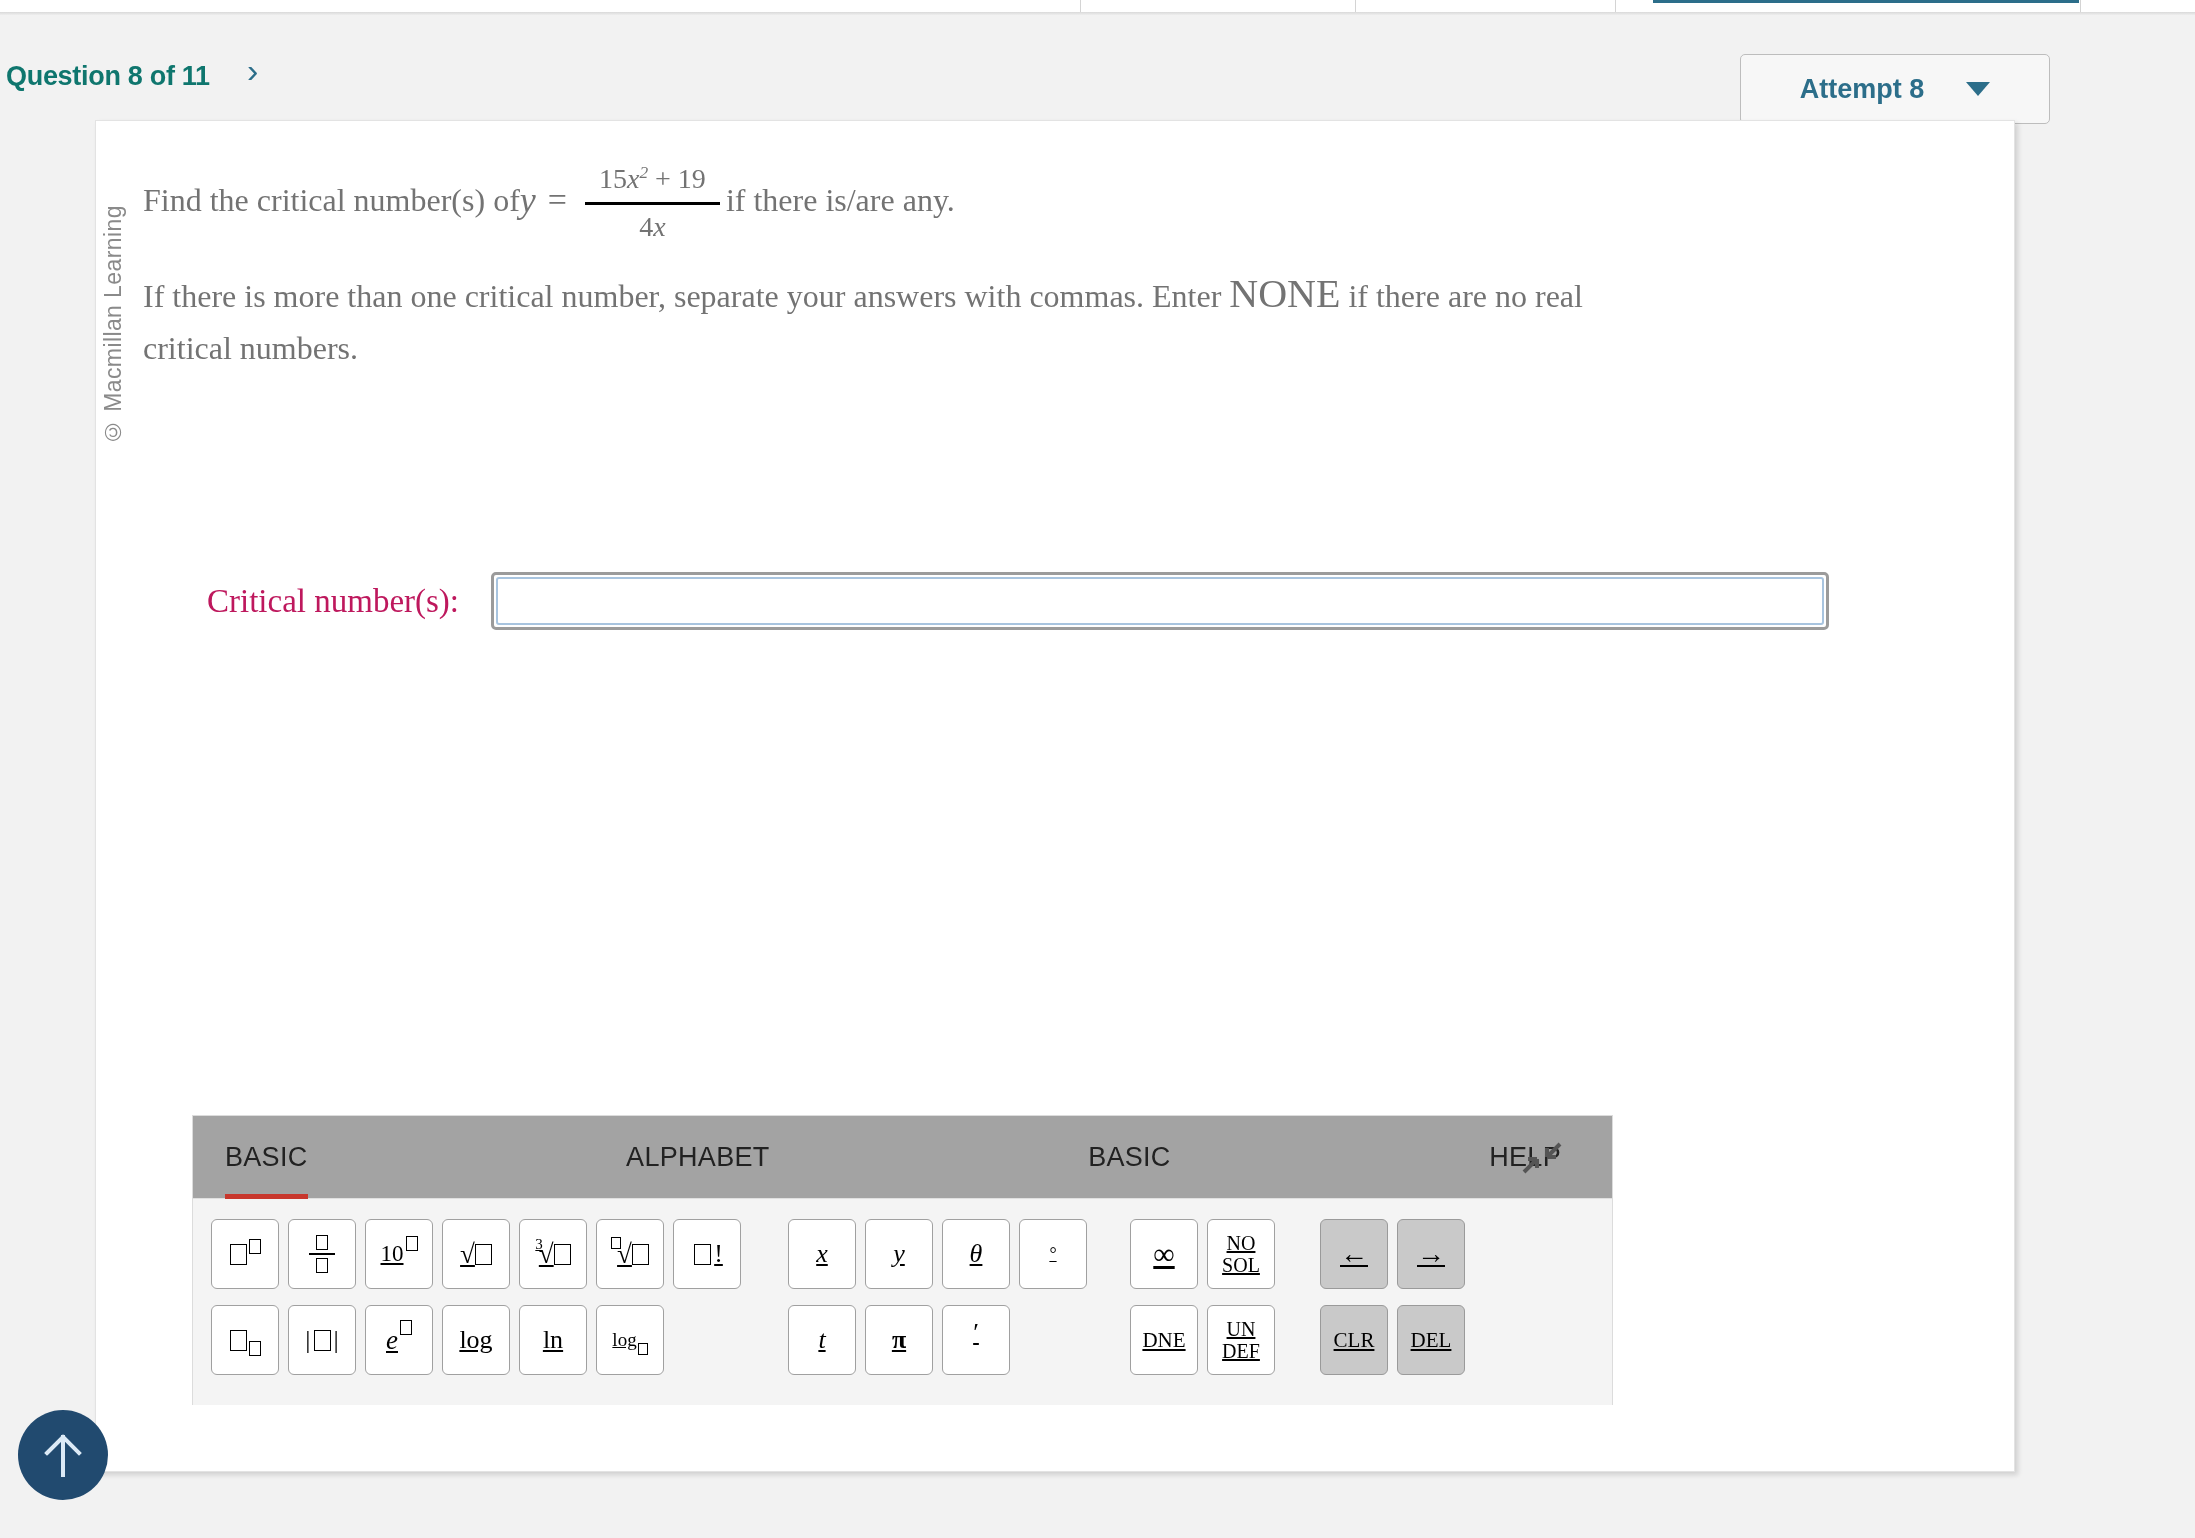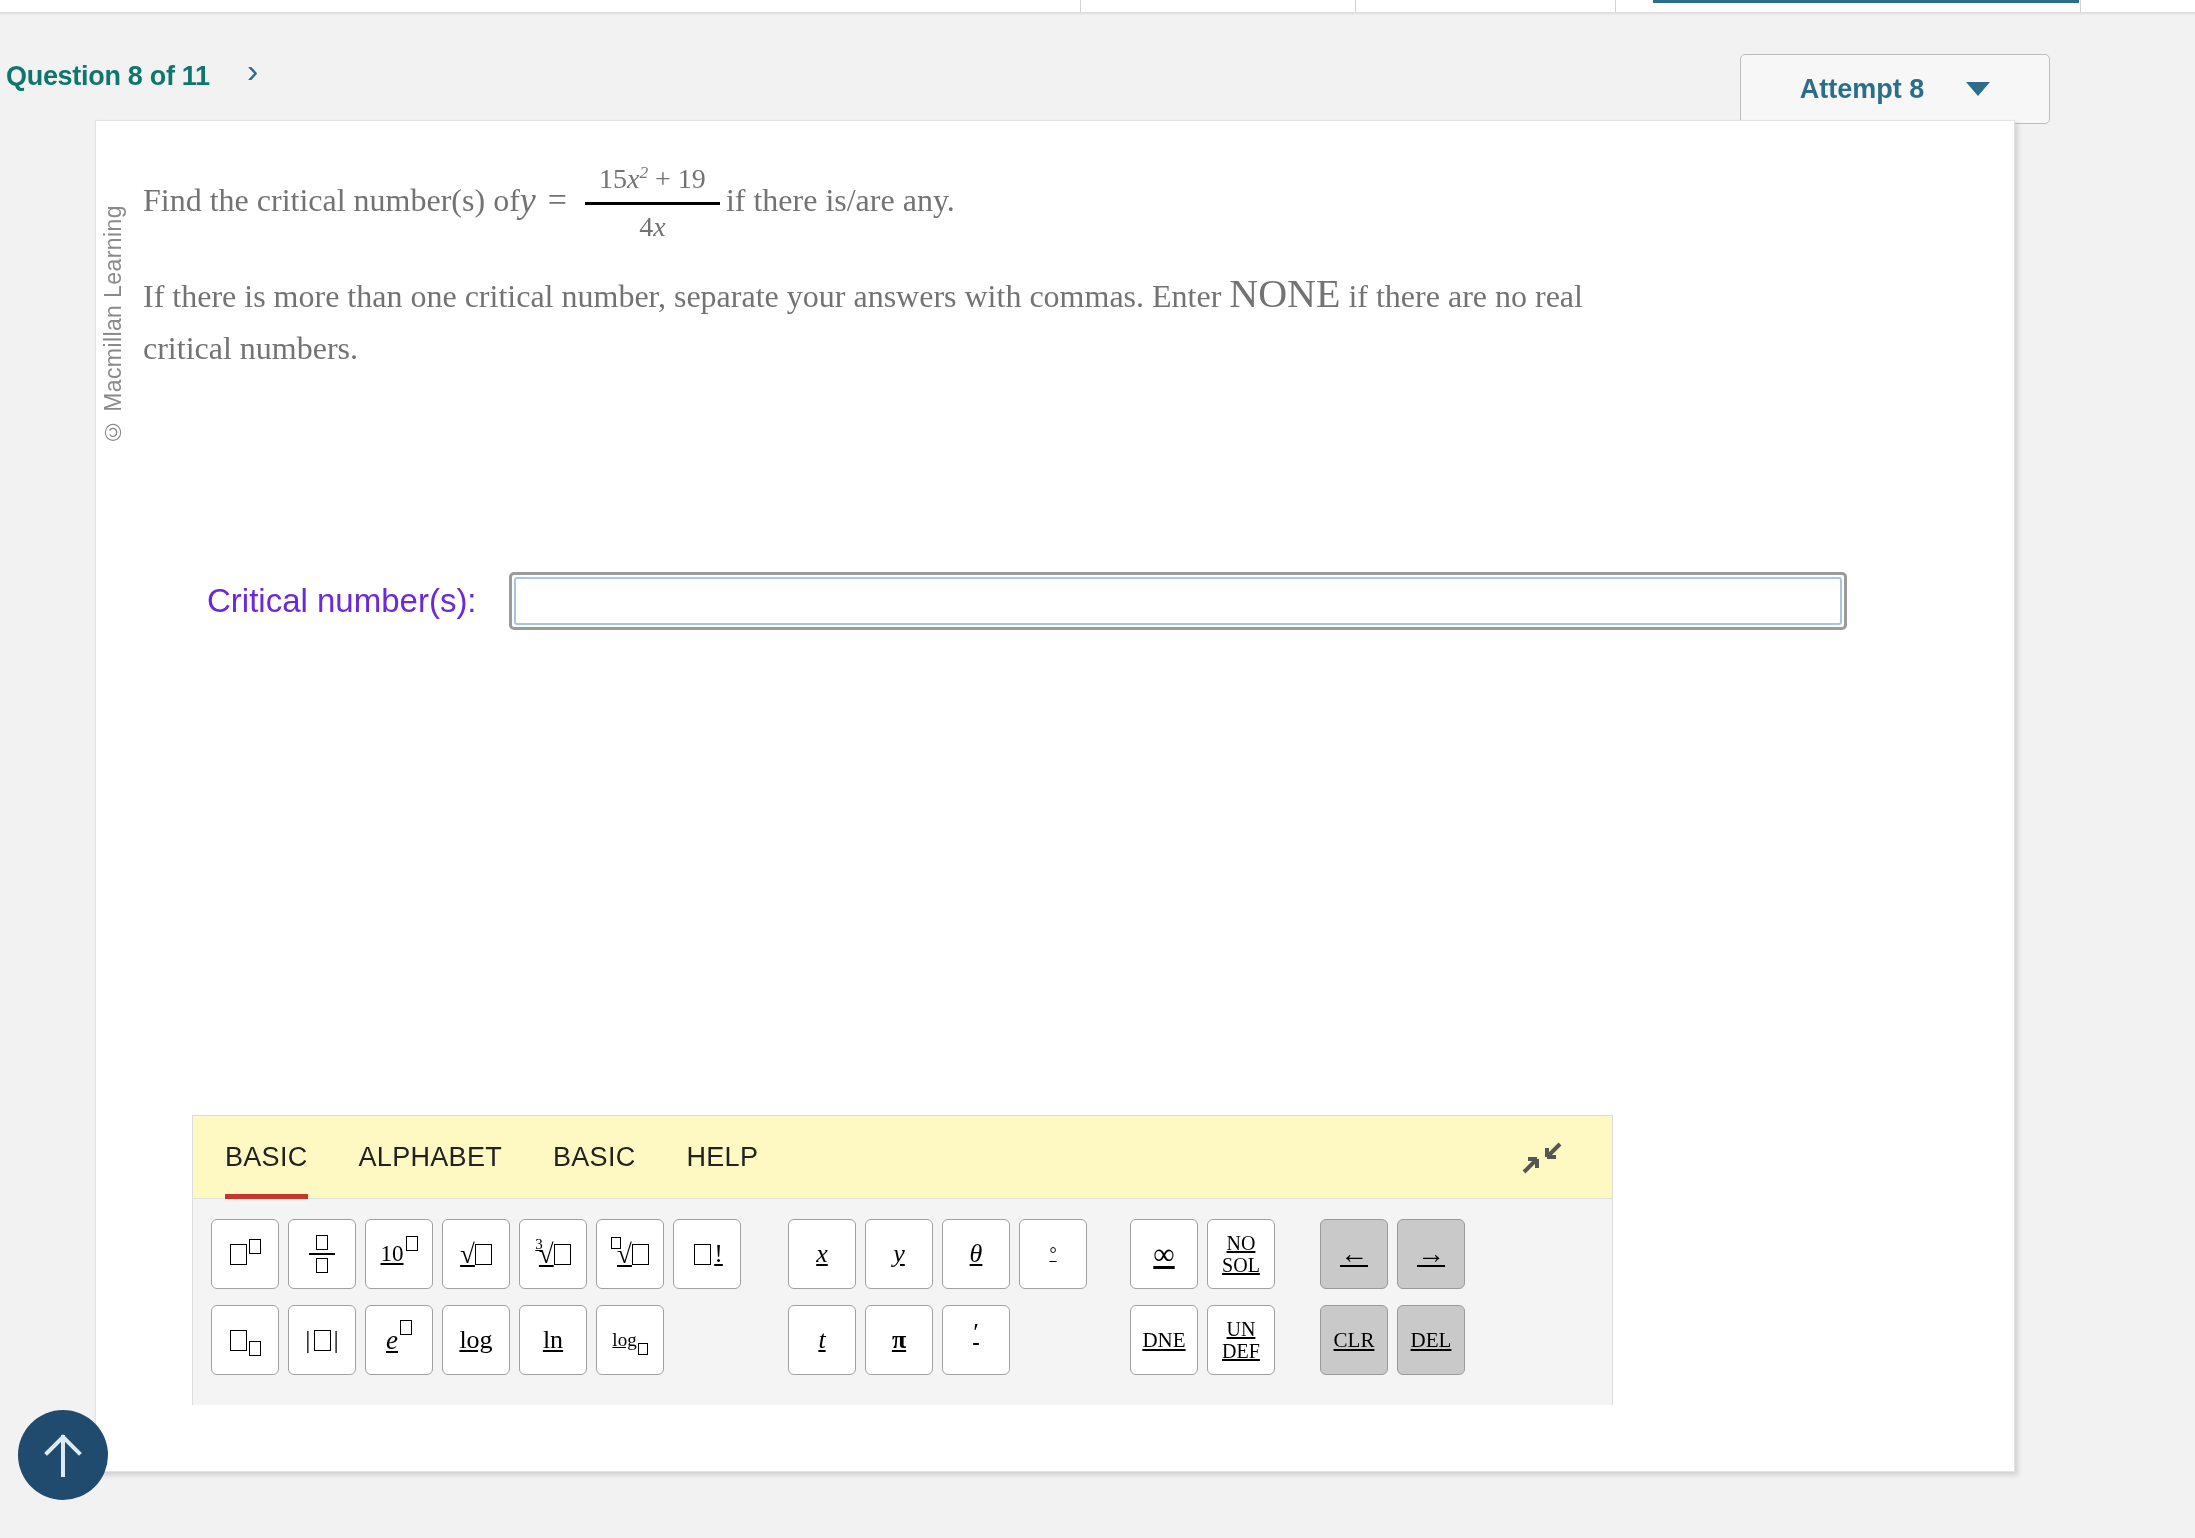--- a/index.html
+++ b/index.html
@@ -105,22 +105,22 @@
     font-size: 32px; line-height: 52px;
   }
   .none-word { font-size: 40px; }
 
   
   #answer-row {
     position: absolute; left: 207px; top: 572px;
     display: flex; align-items: center;
   }
   #answer-label {
-    font-family: Liberation Sans, sans-serif;
-    font-size: 33px; color: #6d28d9; margin-right: 32px;
+    font-family: Liberation Serif, serif;
+    font-size: 33px; color: #be185d; margin-right: 32px;
     white-space: nowrap;
   }
   #answer-input-wrap {
     width: 1338px; height: 58px;
     background: #ffffff;
     border: 3px solid #9b9b9b;
     border-radius: 5px;
     padding: 2px;
   }
   #answer-input {
@@ -137,24 +137,25 @@
 
   
   #math-keypad {
     position: absolute; left: 192px; top: 1115px;
     width: 1421px; height: 290px;
     background: #ffffff;
     border: 1px solid #dcdcdc;
   }
   #keypad-tabs {
     position: relative; height: 83px;
-    background: #fef9c3;
+    background: #a3a3a3;
     display: flex; align-items: center;
     padding-left: 32px;
     border-bottom: 1px solid #e0e0e0;
+    justify-content: space-between;
   }
   .keypad-tab {
     font-size: 27px; color: #222; letter-spacing: 0.3px;
     margin-right: 51px; cursor: pointer; position: relative;
     height: 83px; display: flex; align-items: center;
   }
   .keypad-tab.active::after {
     content: ""; position: absolute; left: 0; bottom: 0;
     width: 100%; height: 5px; background: #c8372d;
   }

